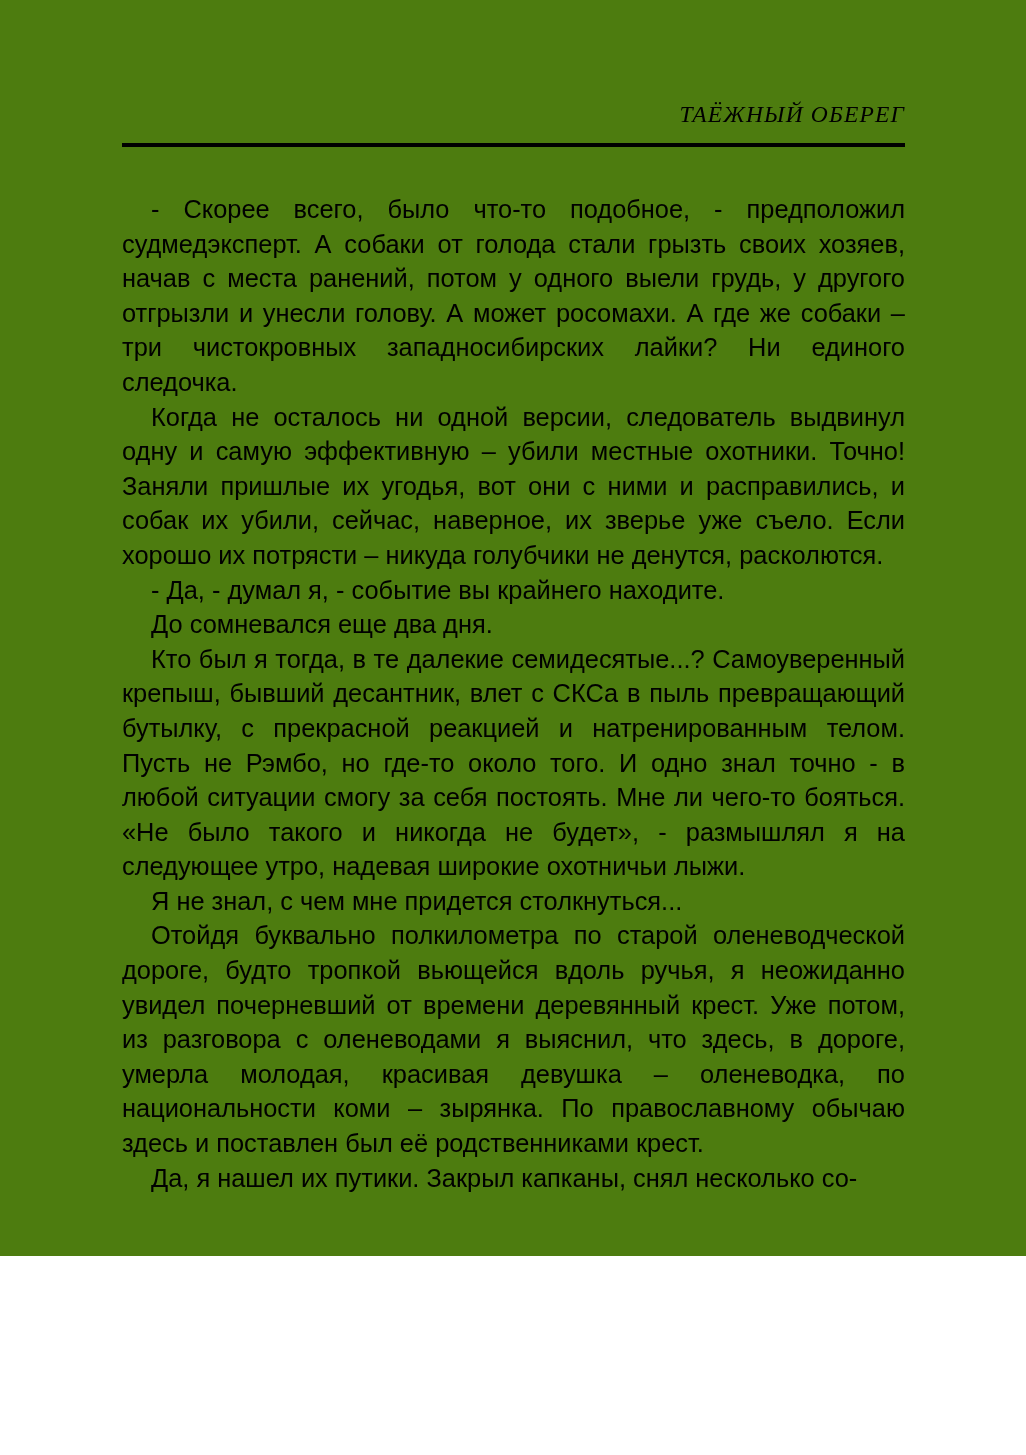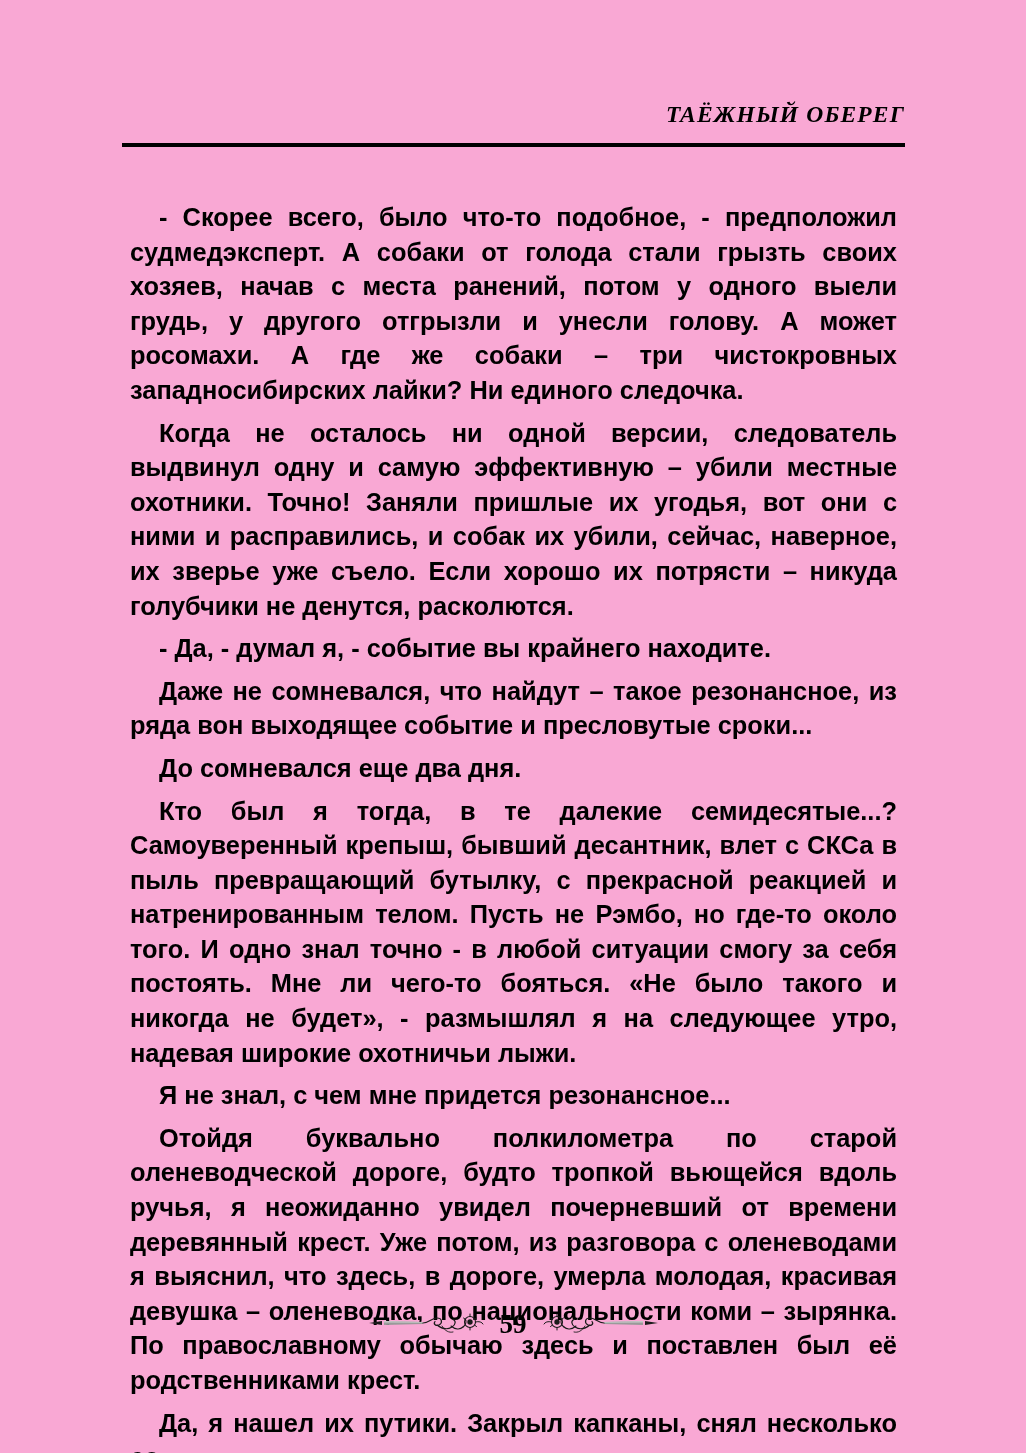--- a/index.html
+++ b/index.html
@@ -5,25 +5,24 @@
 <style>
   html, body {
     margin: 0;
     padding: 0;
     background: #ffffff;
   }
 
   .page {
     position: relative;
     width: 1026px;
-    height: 1453px;
-    background: #f9a8d4;
+    height: 1256px;
+    background: #4d7c0f;
     overflow: hidden;
     box-sizing: border-box;
-    font-weight: bold;
   }
 
   
   .running-head {
     position: absolute;
     left: 122px;
     right: 121px;
     top: 103px;
     height: 32px;
     text-align: right;
@@ -59,21 +58,21 @@
     font-size: 25.4px;
     line-height: 34.6px;
     color: #000000;
     text-align: justify;
     text-justify: inter-word;
     -webkit-hyphens: none;
     hyphens: none;
   }
 
   .textblock p {
-    margin: 8px;
+    margin: 0;
     text-indent: 29px;
     text-align: justify;
   }
 
   
   .footer {
     position: absolute;
     left: 0;
     right: 0;
     top: 1296px;
@@ -109,24 +108,23 @@
 
   <div class="running-head">
     <span class="running-head-title">ТАЁЖНЫЙ ОБЕРЕГ</span>
   </div>
   <div class="head-rule"></div>
 
   <div class="textblock">
     <p>- Скорее всего, было что-то подобное, - предположил судмедэксперт. А собаки от голода стали грызть своих хозяев, начав с места ранений, потом у одного выели грудь, у другого отгрызли и унесли голову. А может росомахи. А где же собаки – три чистокровных западносибирских лайки? Ни единого следочка.</p>
     <p>Когда не осталось ни одной версии, следователь выдвинул одну и самую эффективную – убили местные охотники. Точно! Заняли пришлые их угодья, вот они с ними и расправились, и собак их убили, сейчас, наверное,  их зверье уже съело. Если хорошо их потрясти – никуда  голубчики  не денутся, расколются.</p>
     <p>- Да, - думал я, - событие вы крайнего находите.</p>
-    <p>Даже не сомневался, что найдут – такое резонансное, из ряда вон выходящее событие и пресловутые сроки...</p>
     <p>До сомневался еще два дня.</p>
     <p>Кто был я тогда, в те  далекие семидесятые...? Самоуверенный крепыш, бывший десантник, влет с СКСа в пыль превращающий бутылку, с прекрасной реакцией и натренированным телом. Пусть не Рэмбо, но где-то около того. И одно знал точно - в любой ситуации смогу за себя постоять. Мне ли чего-то бояться. «Не было такого и никогда не будет», - размышлял я на следующее утро, надевая широкие охотничьи лыжи.</p>
-    <p>Я не знал, с чем мне придется резонансное...</p>
+    <p>Я не знал, с чем мне придется столкнуться...</p>
     <p>Отойдя буквально полкилометра по старой оленеводческой дороге, будто тропкой вьющейся вдоль ручья, я неожиданно увидел почерневший от времени деревянный крест. Уже потом, из разговора с оленеводами я выяснил, что здесь, в дороге, умерла молодая, красивая девушка – оленеводка, по национальности коми – зырянка. По православному обычаю здесь и поставлен был её родственниками крест.</p>
     <p>Да, я нашел их путики. Закрыл капканы, снял несколько со-</p>
   </div>
 
   <div class="footer">
 
     <svg class="ornament" width="118" height="34" viewBox="0 0 236 68">
 
       <path d="M4 34 L30 30 L30 38 Z" fill="#1a1a1a"></path>
 

